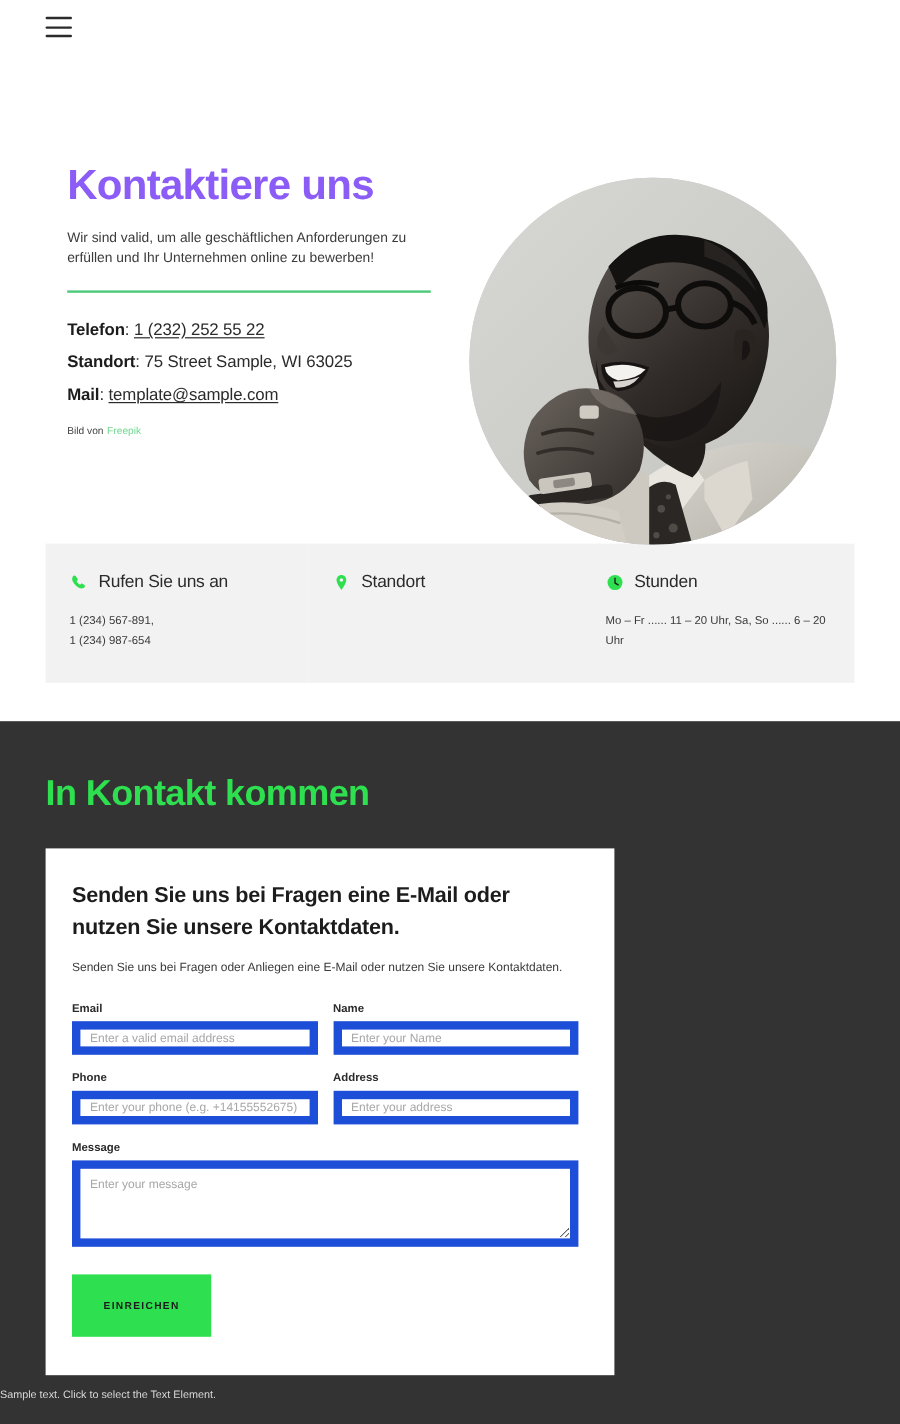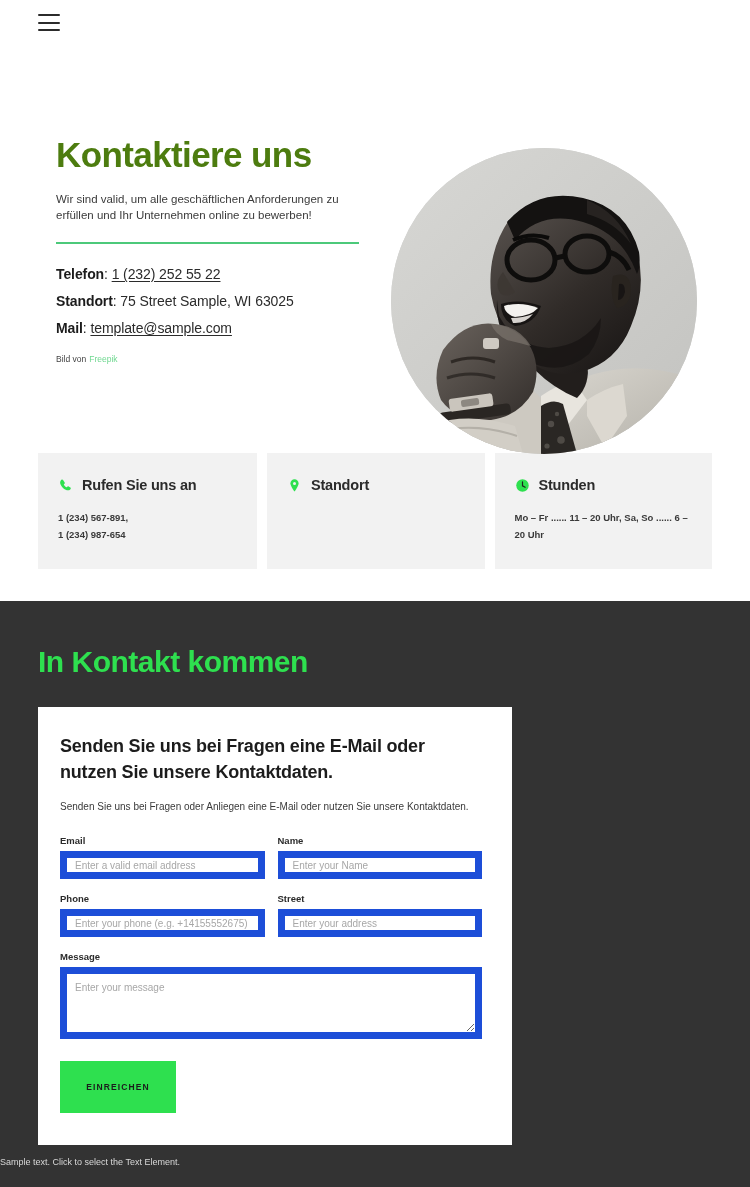--- a/index.html
+++ b/index.html
@@ -41,21 +41,21 @@
   .hero-left {
     position: absolute;
     left: 56px;
     top: 78px;
     width: 330px;
   }
   .hero-title {
     font-size: 35px;
     font-weight: bold;
     letter-spacing: -0.6px;
-    color: #4d7c0f;
+    color: #8b5cf6;
     margin: 0 0 16px 0;
     line-height: 1.1;
   }
   .hero-sub {
     font-size: 11.5px;
     line-height: 1.45;
     color: #3b3b3b;
     margin: 0 0 18px 0;
     max-width: 290px;
   }
@@ -96,24 +96,22 @@
     height: 306px;
     border-radius: 50%;
     overflow: hidden;
     background: #cfcfcd;
   }
   .hero-photo svg { display: block; width: 100%; height: 100%; }
 
   
   .cards {
     display: flex;
-    gap: 10px;
     padding: 0 38px;
     margin-top: 25px;
-    font-weight: bold;
   }
   .card {
     flex: 1;
     background: #f2f2f2;
     padding: 24px 20px 26px 20px;
     min-height: 104px;
   }
   .card:first-child { flex: 0 0 219px; }
   .card-head {
     display: flex;
@@ -391,21 +389,21 @@
           <input type="text" placeholder="Enter your Name" style="">
         </div>
       </div>
 
       <div class="row">
         <div class="field">
           <label>Phone</label>
           <input type="text" placeholder="Enter your phone (e.g. +14155552675)" style="">
         </div>
         <div class="field">
-          <label>Street</label>
+          <label>Address</label>
           <input type="text" placeholder="Enter your address" style="">
         </div>
       </div>
 
       <div class="field" style="margin-top:6px">
         <label>Message</label>
         <textarea placeholder="Enter your message" style=""></textarea>
       </div>
 
       <button class="submit" type="submit">EINREICHEN</button>

